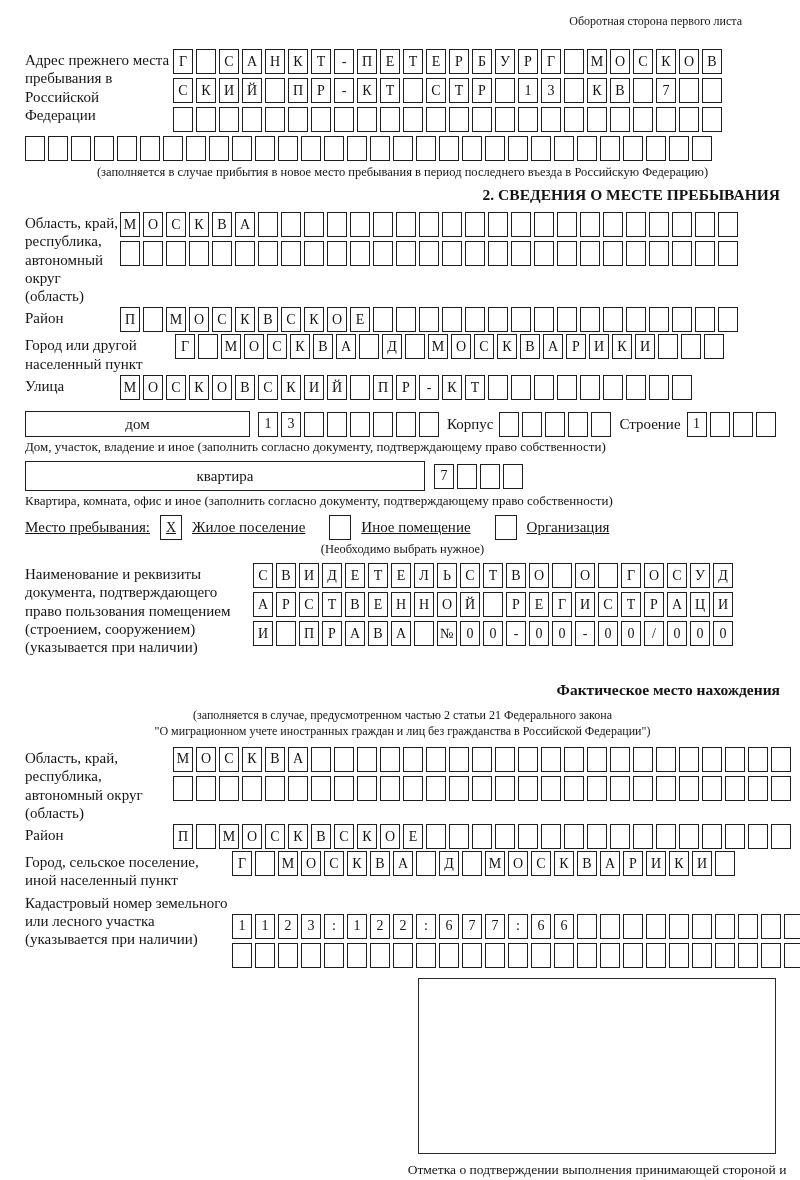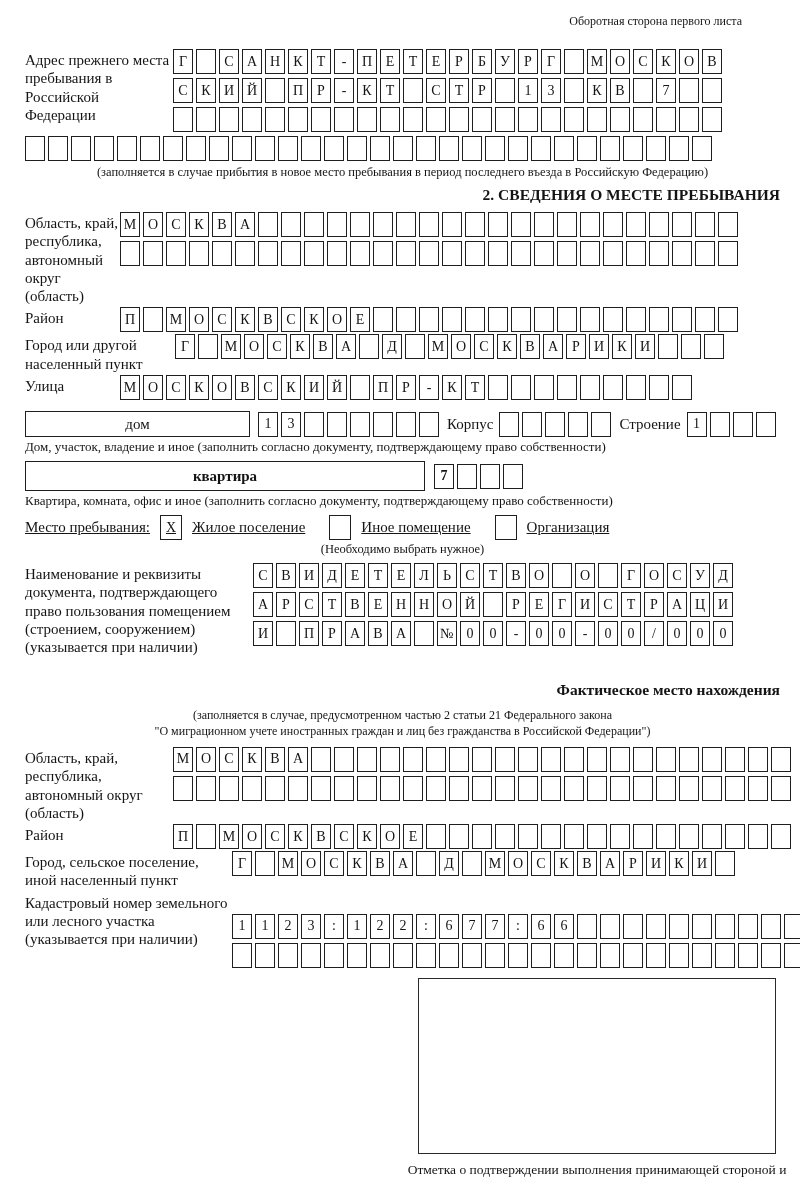--- a/index.html
+++ b/index.html
@@ -362,21 +362,21 @@
     <div class="inline-lbl" style="padding-top:0;">Строение</div>
     <div class="cells">
         <span class="cell">1</span>
         <span class="cell"></span>
         <span class="cell"></span>
         <span class="cell"></span>
       </div>
   </div>
   <div class="note-left">Дом, участок, владение и иное (заполнить согласно документу, подтверждающему право собственности)</div>
 
-  <div class="frow" style="align-items:center;font-weight:bold;">
+  <div class="frow" style="align-items:center;">
     <div class="widebox kv-box" style="height:30px;">квартира</div>
     <div class="cells">
         <span class="cell">7</span>
         <span class="cell"></span>
         <span class="cell"></span>
         <span class="cell"></span>
       </div>
   </div>
   <div class="note-left">Квартира, комната, офис и иное (заполнить согласно документу, подтверждающему право собственности)</div>
 

